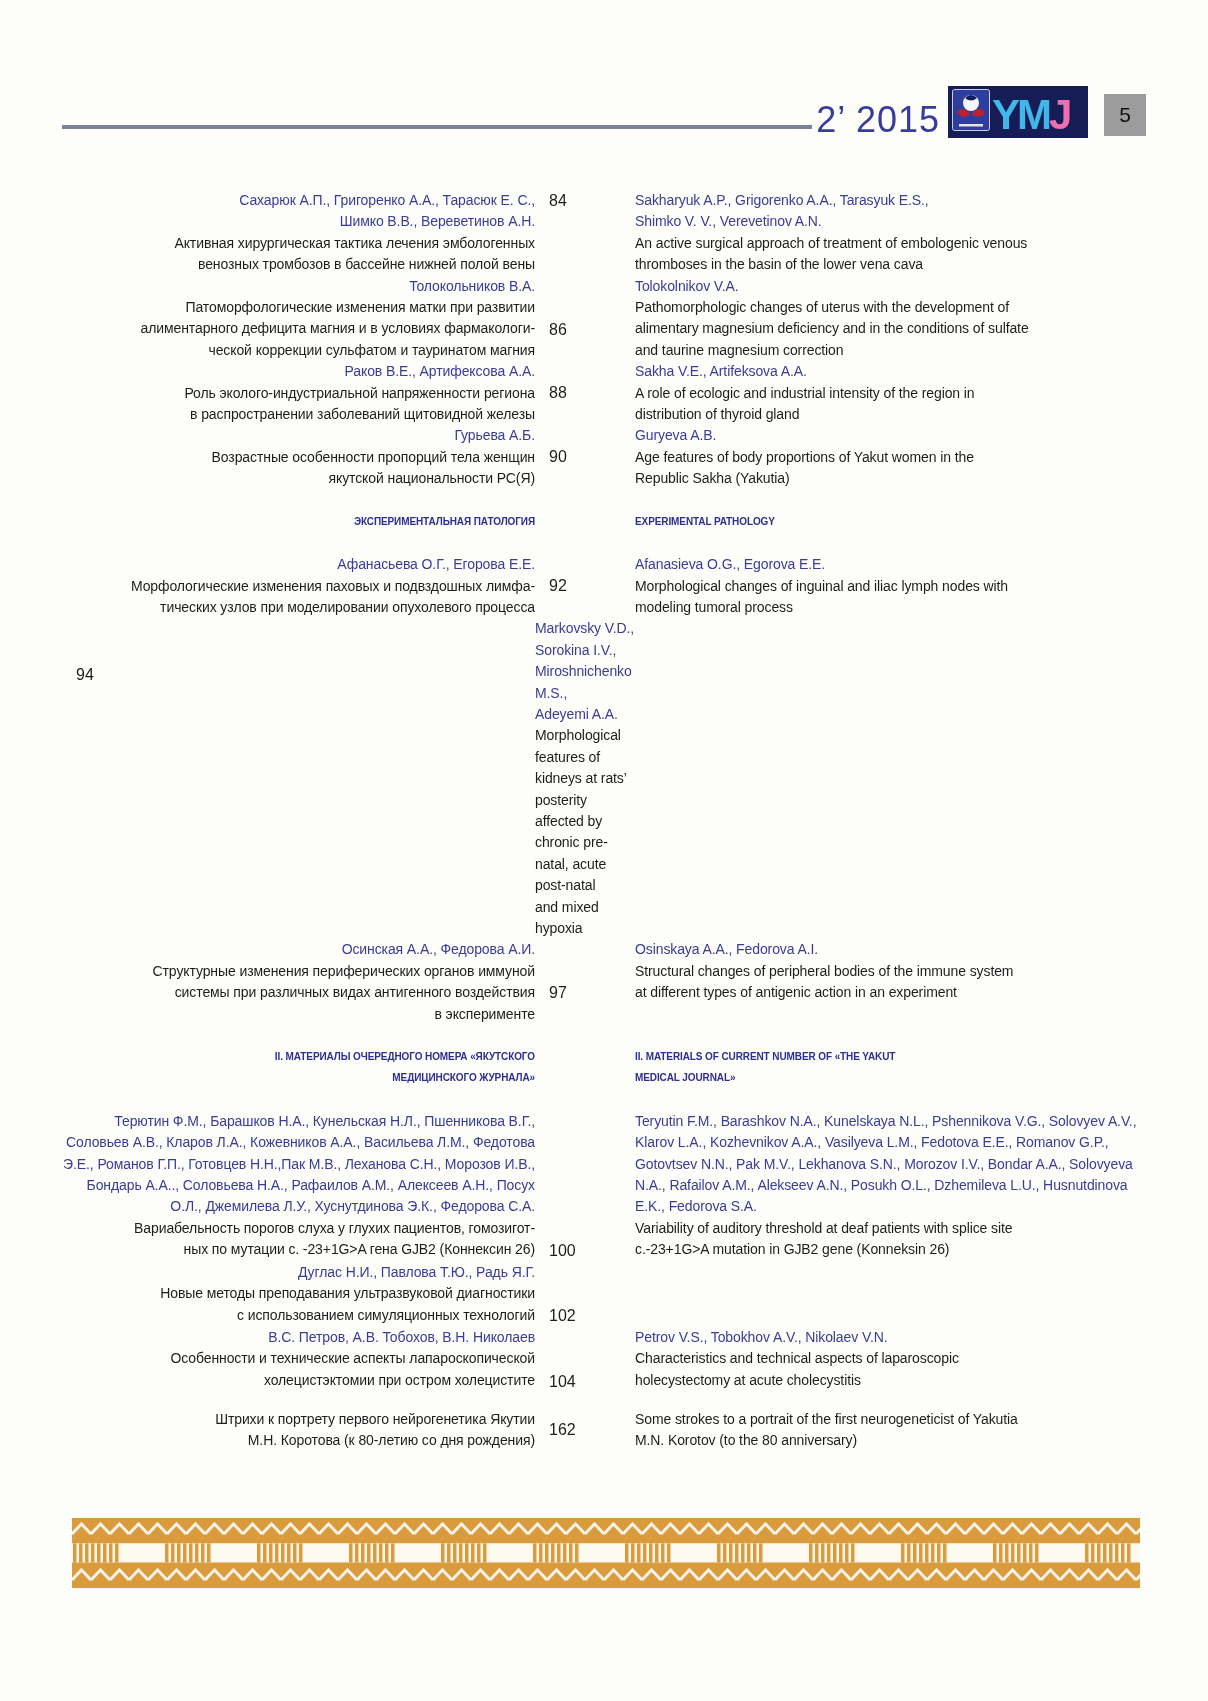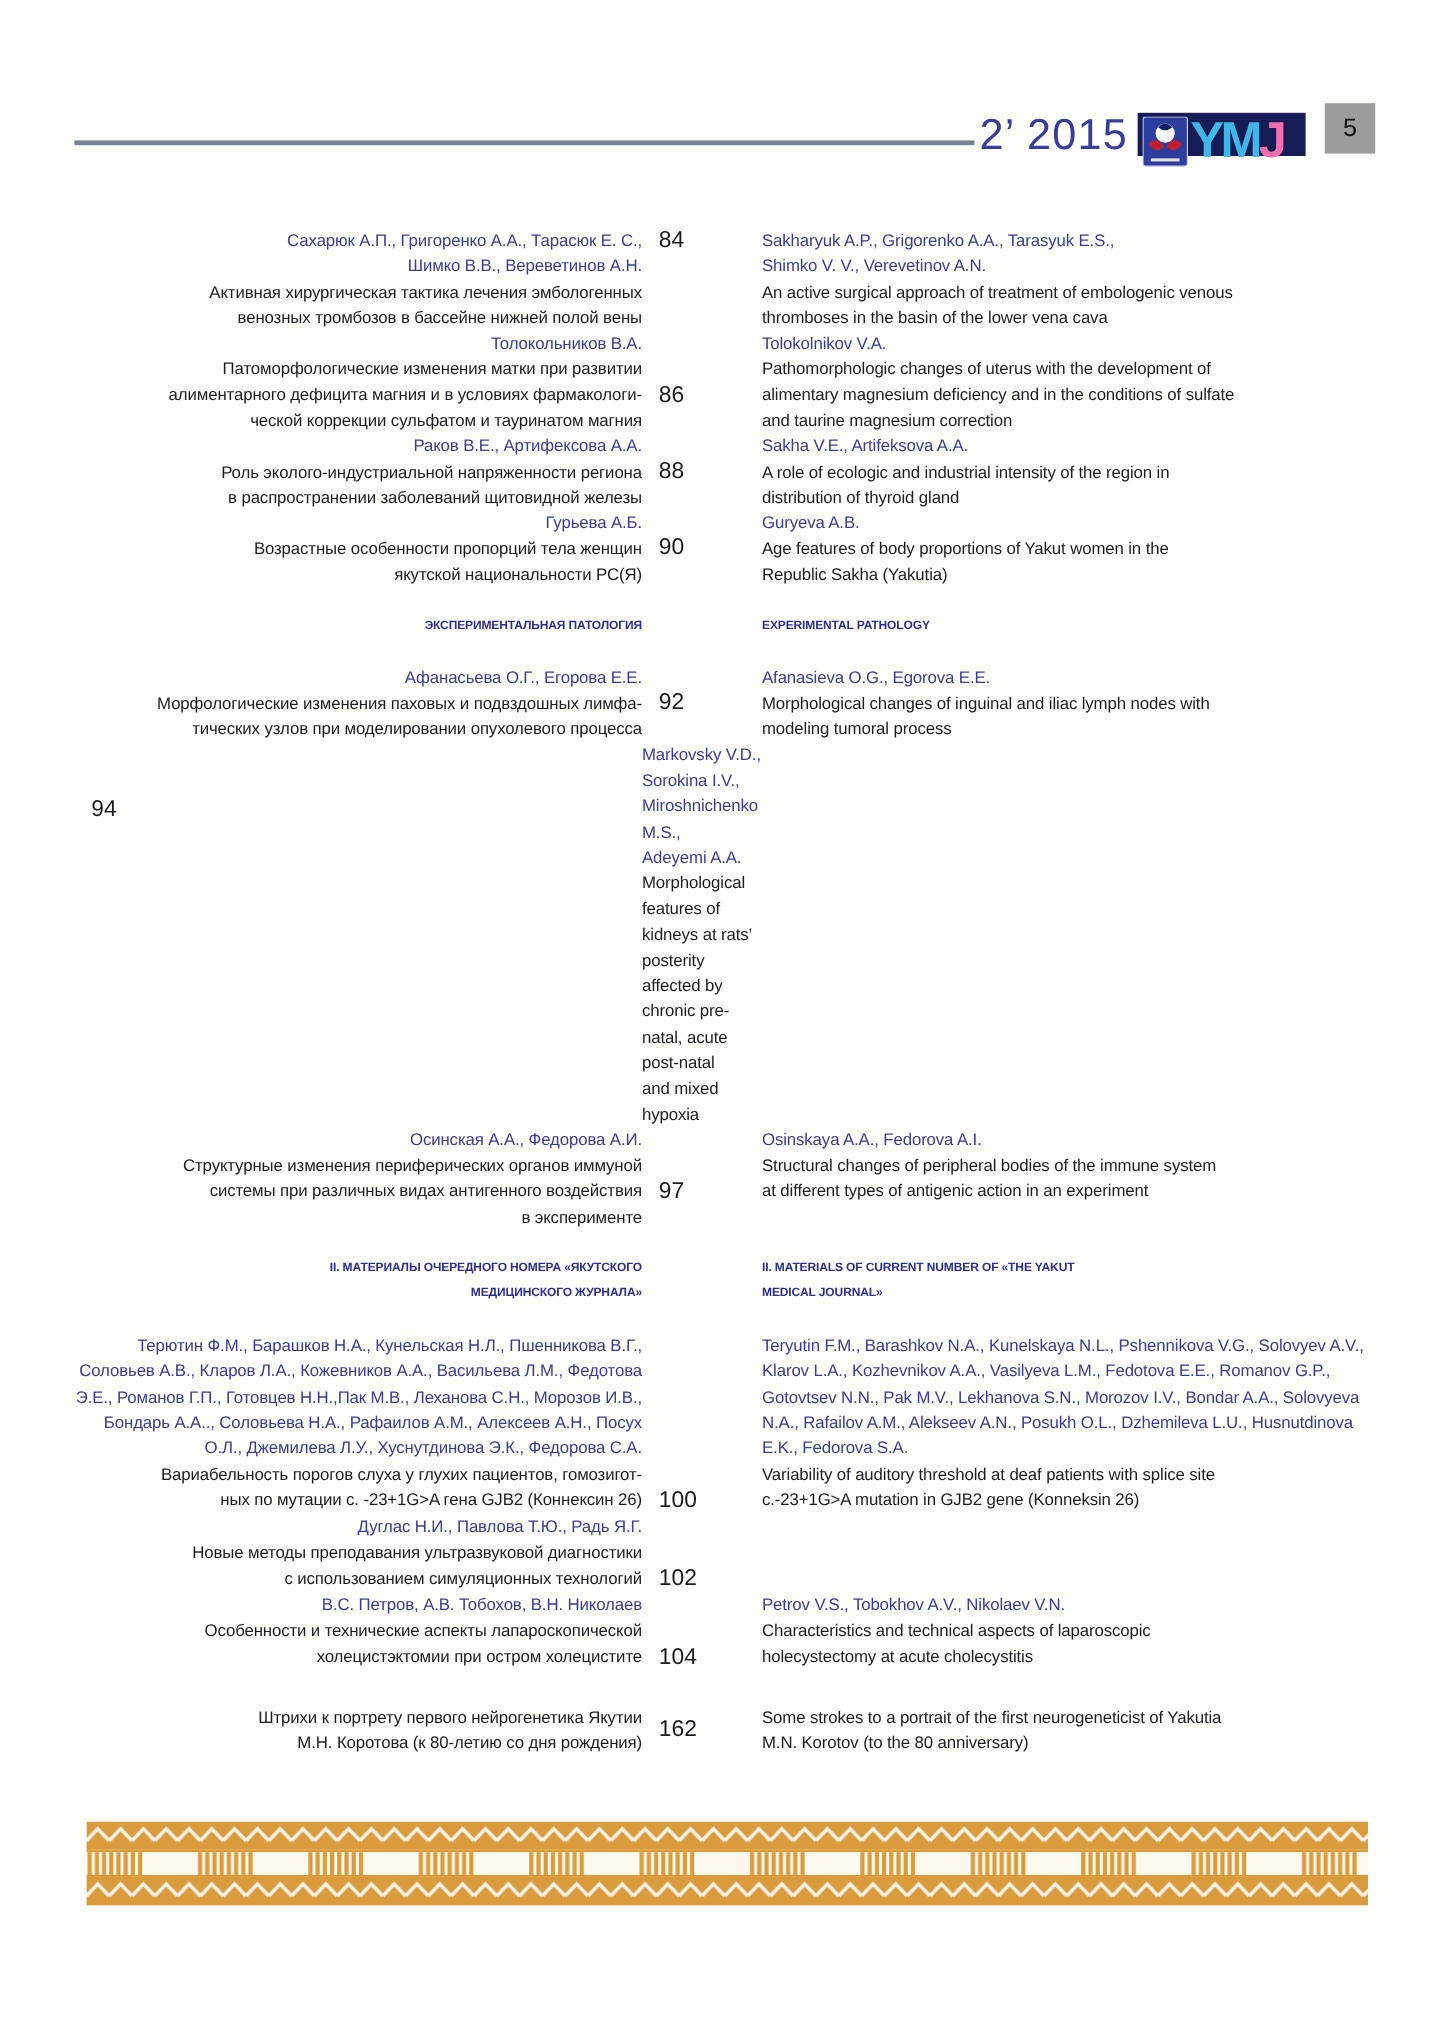--- a/index.html
+++ b/index.html
@@ -16,22 +16,22 @@
   .header {
     position:absolute; top:86px; left:62px; right:62px;
     display:flex; align-items:flex-end;
   }
   .rule { flex:1 1 auto; height:4px; background:#7b8196; margin-bottom:9px; }
   .issue {
     font-size:36px; line-height:1; color:#383d9d;
     padding:0 8px 0 4px; letter-spacing:1px; white-space:nowrap;
   }
   .logo {
-    width:140px; height:36px; background:#161c55;
-    display:flex; align-items:flex-start; padding:3px 4px; margin-bottom:0;
+    width:140px; height:52px; background:#161c55;
+    display:flex; align-items:flex-end; padding:3px 4px; margin-bottom:0;
   }
   .logo-letters { font-weight:bold; font-size:42px; line-height:40px; letter-spacing:-3px; margin-left:2px; }
   .logo-letters .ym { color:#41b6e8; }
   .logo-letters .j  { color:#f06fae; }
   .pagebox {
     width:42px; height:42px; background:#9c9c9c; margin-left:16px; margin-bottom:2px;
     display:flex; align-items:center; justify-content:center;
     font-size:21px; color:#111;
   }
   
@@ -43,22 +43,22 @@
   .ru { text-align:right; }
   .en { text-align:left; }
   .authors, .title, .sechead {
     font-size:14px; line-height:21.4px; white-space:pre-line; letter-spacing:-0.1px;
   }
   .authors { color:#3a3c96; }
   .title   { color:#1d1d1f; }
   .sechead { color:#2c2f91; font-weight:bold; font-size:10px; }
   .row.section { margin-top:21px; margin-bottom:22px; }
   .num { padding-left:14px; }
-  .num span { display:block; font-size:19px; line-height:22px; color:#1d1d1f; }
-  .gap-top { margin-top:28px; }
+  .num span { display:block; font-size:16px; line-height:22px; color:#1d1d1f; }
+  .gap-top { margin-top:16px; }
   
   .ornament { position:absolute; top:1518px; left:72px; width:1068px; height:70px; }
   .ornament svg { display:block; width:100%; height:100%; }
 </style>
 </head>
 <body>
 
 <div class="header">
   <div class="rule"></div>
   <div class="issue">2’ 2015</div>

